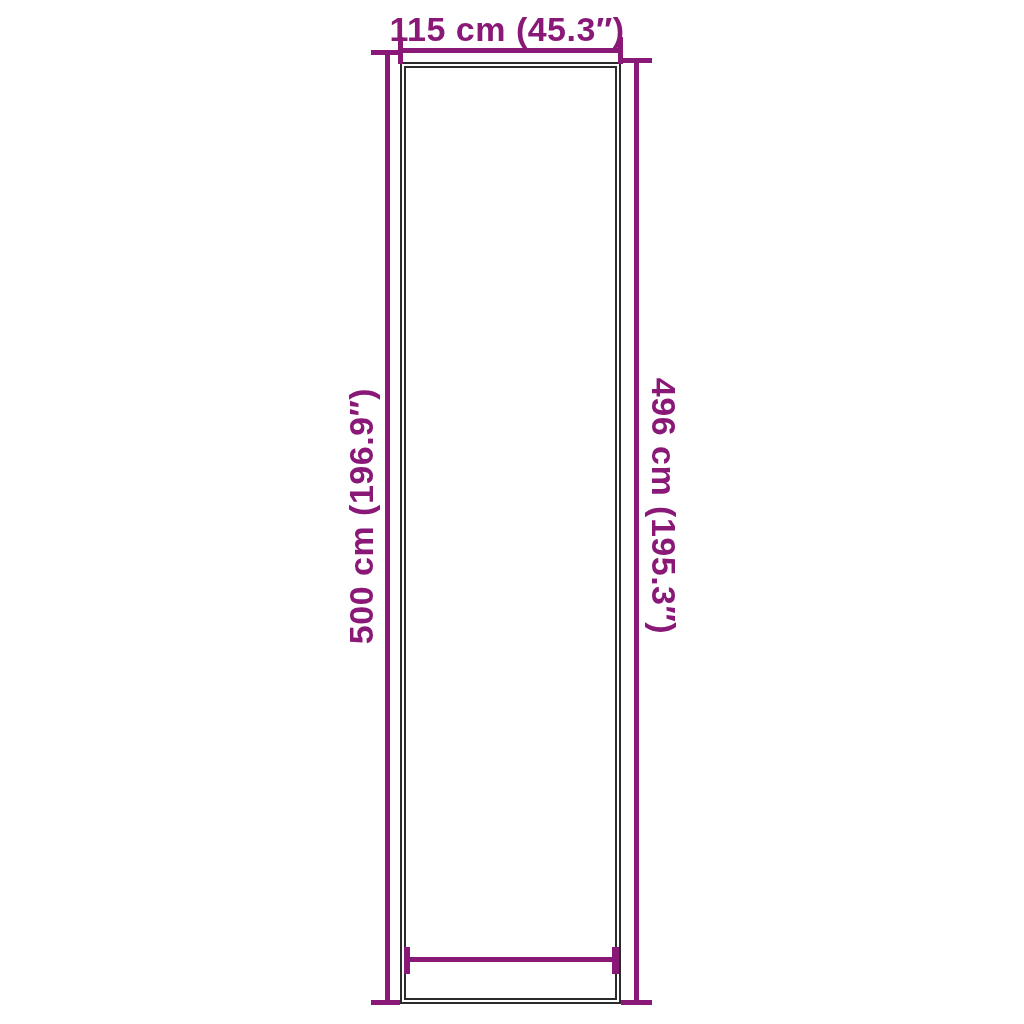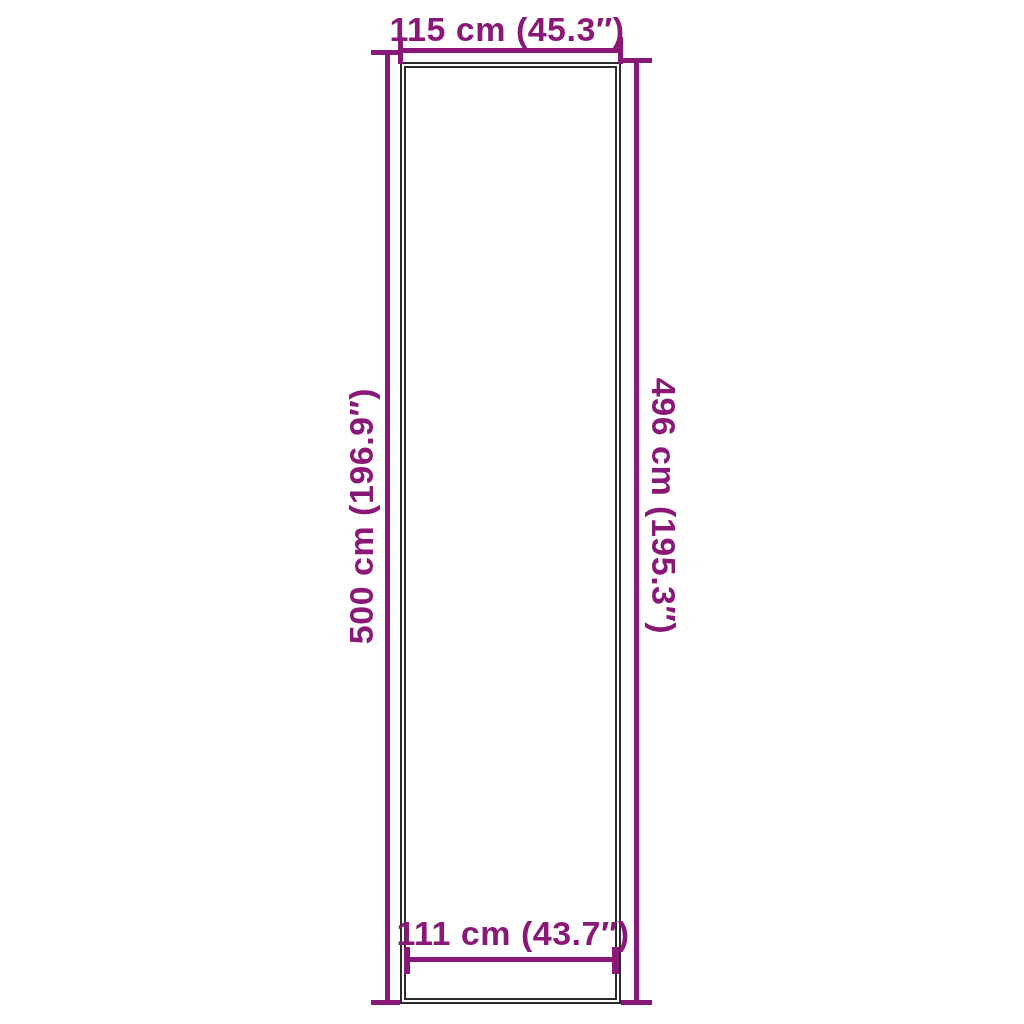--- a/index.html
+++ b/index.html
@@ -76,18 +76,17 @@
   <div class="dim-label" id="label-left">500 cm (196.9″)</div>
   <div class="dim" id="dim-left-vline"></div>
   <div class="dim" id="dim-left-tbar-top"></div>
   <div class="dim" id="dim-left-tbar-bot"></div>
 
   <div class="dim-label" id="label-right">496 cm (195.3″)</div>
   <div class="dim" id="dim-right-vline"></div>
   <div class="dim" id="dim-right-tbar-top"></div>
   <div class="dim" id="dim-right-tbar-bot"></div>
 
-  <div class="dim-label" id="label-bottom">111 cm (43.7″)</div>
   <div class="dim" id="dim-bottom-line"></div>
   <div class="dim" id="dim-bottom-tick-l"></div>
   <div class="dim" id="dim-bottom-tick-r"></div>
 
 </div>
 
 </body></html>

